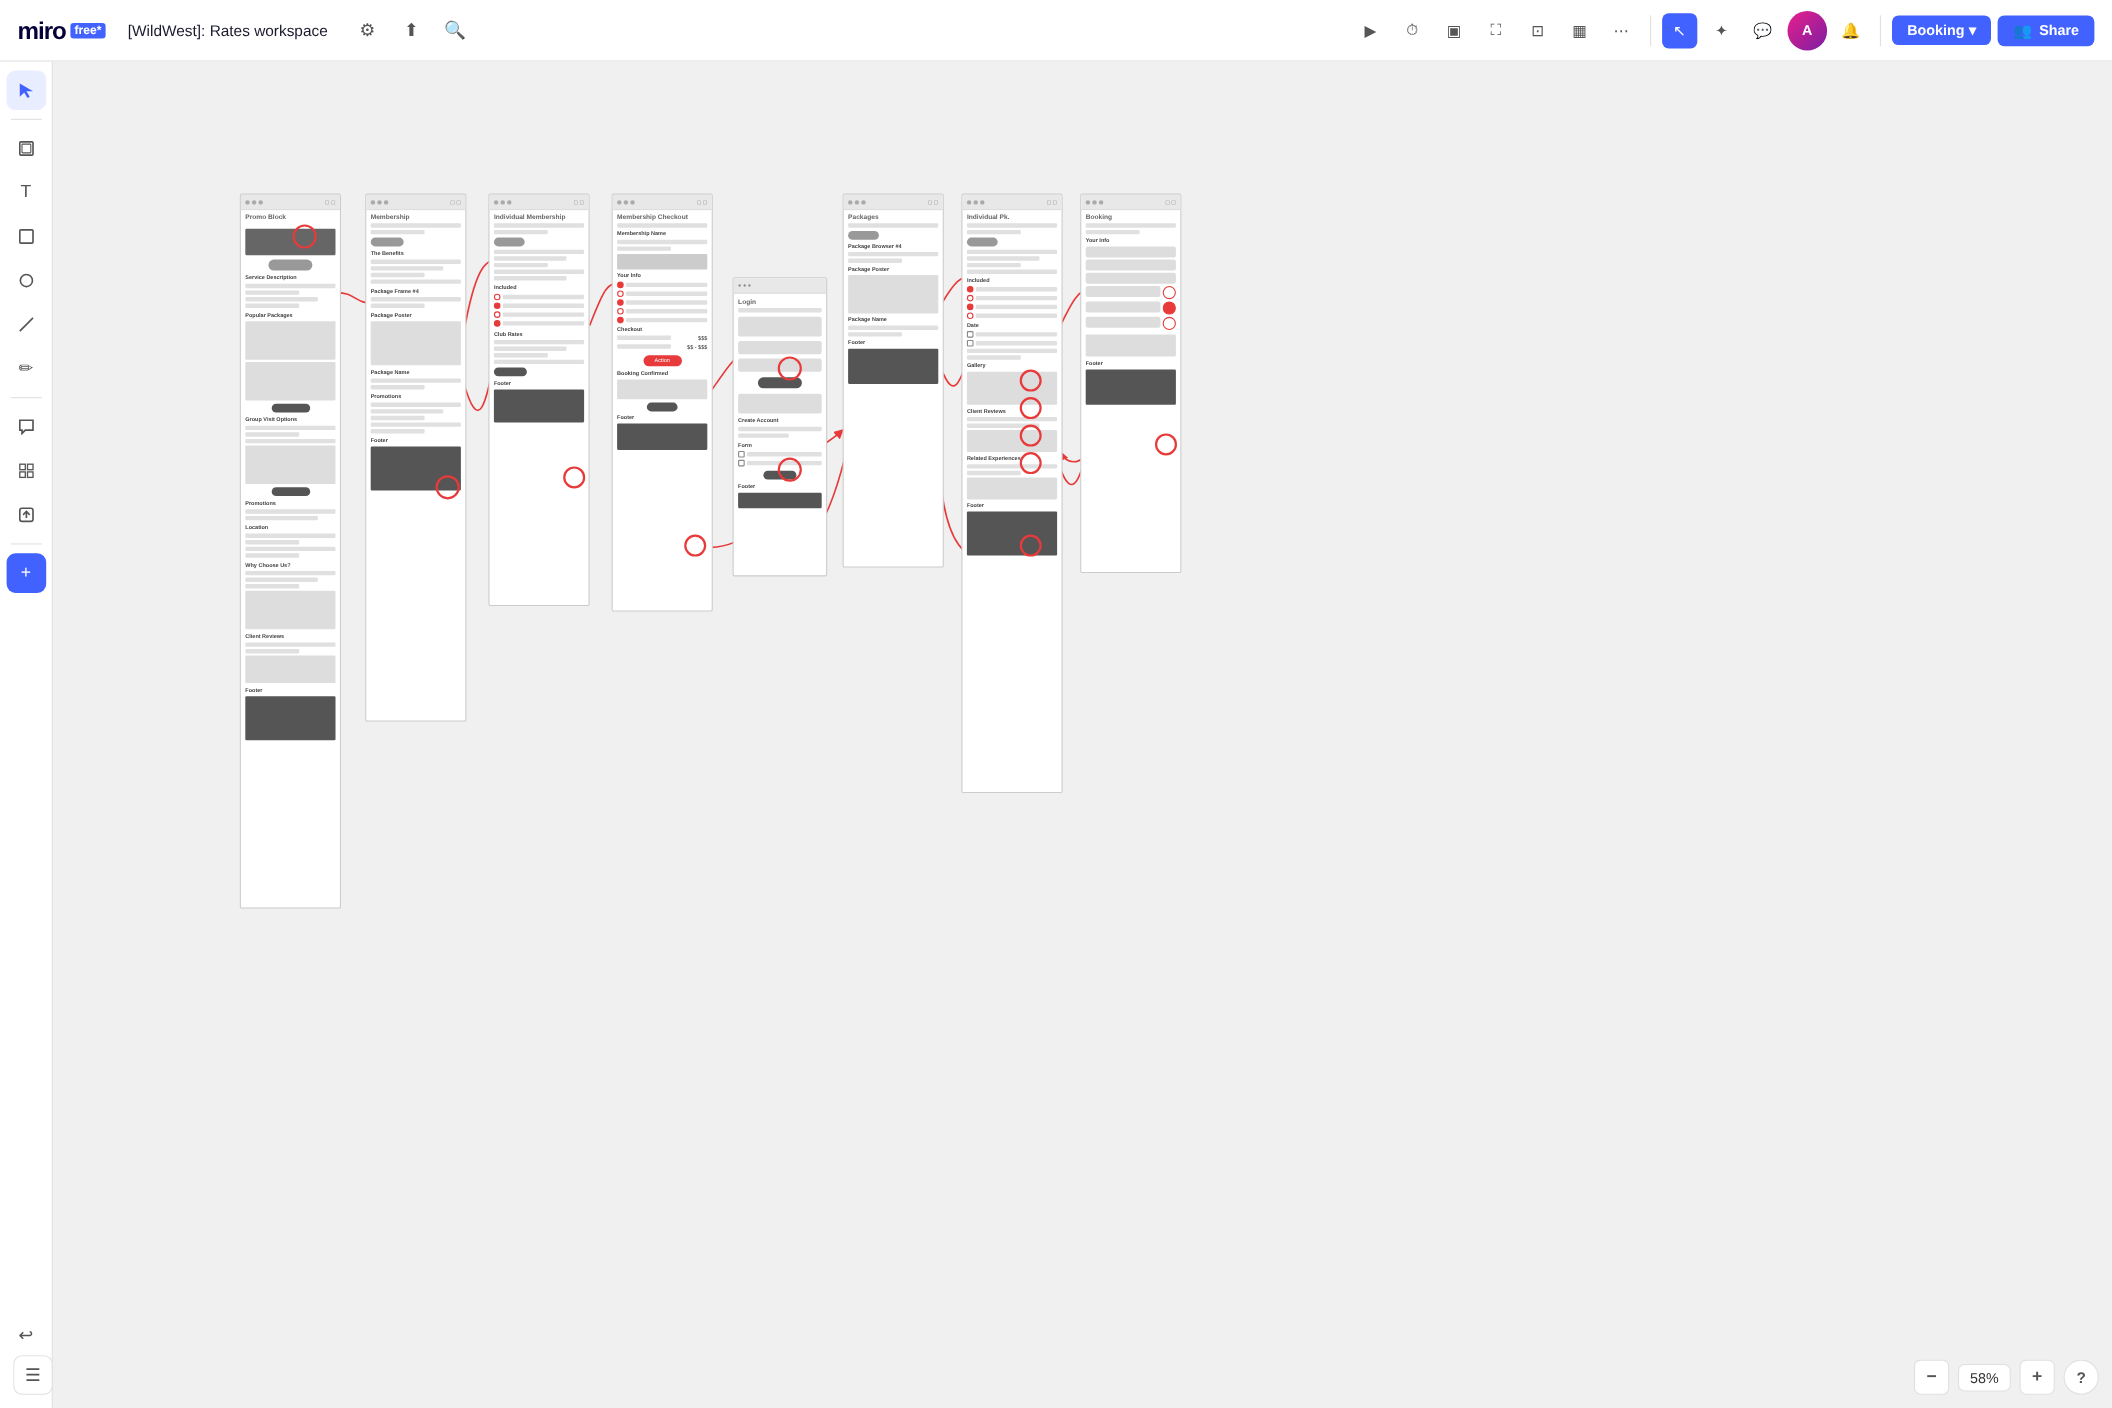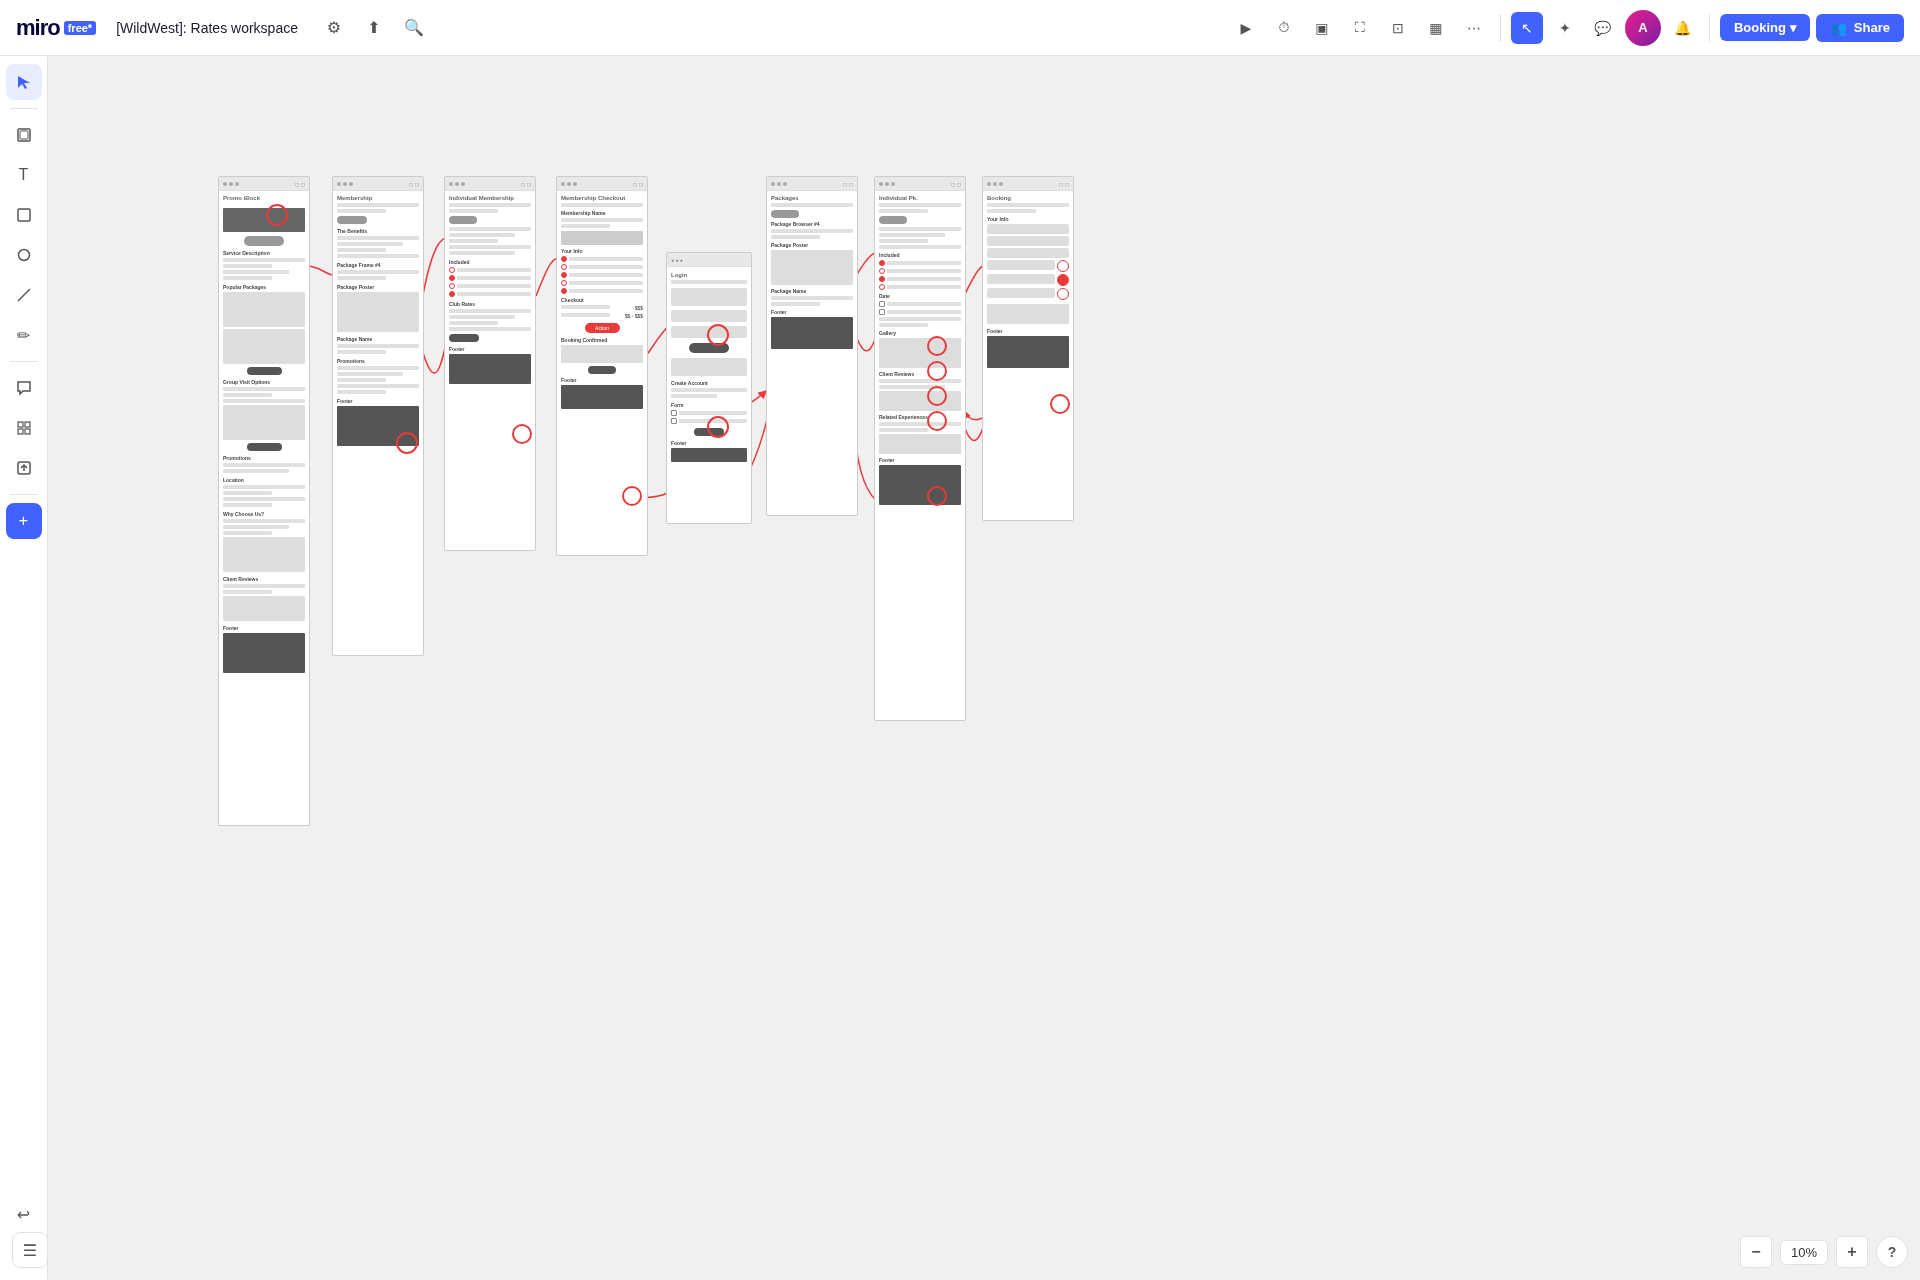--- a/index.html
+++ b/index.html
@@ -680,16 +680,16 @@
 
   </div>
 </div>
 
 <div class="bottom-left">
   <div class="panel-btn">☰</div>
 </div>
 
 <div class="bottom-right">
   <div class="zoom-btn">−</div>
-  <div class="zoom-level">10%</div>
+  <div class="zoom-level">58%</div>
   <div class="zoom-btn">+</div>
   <div class="help-btn">?</div>
 </div>
 
 </body></html>

